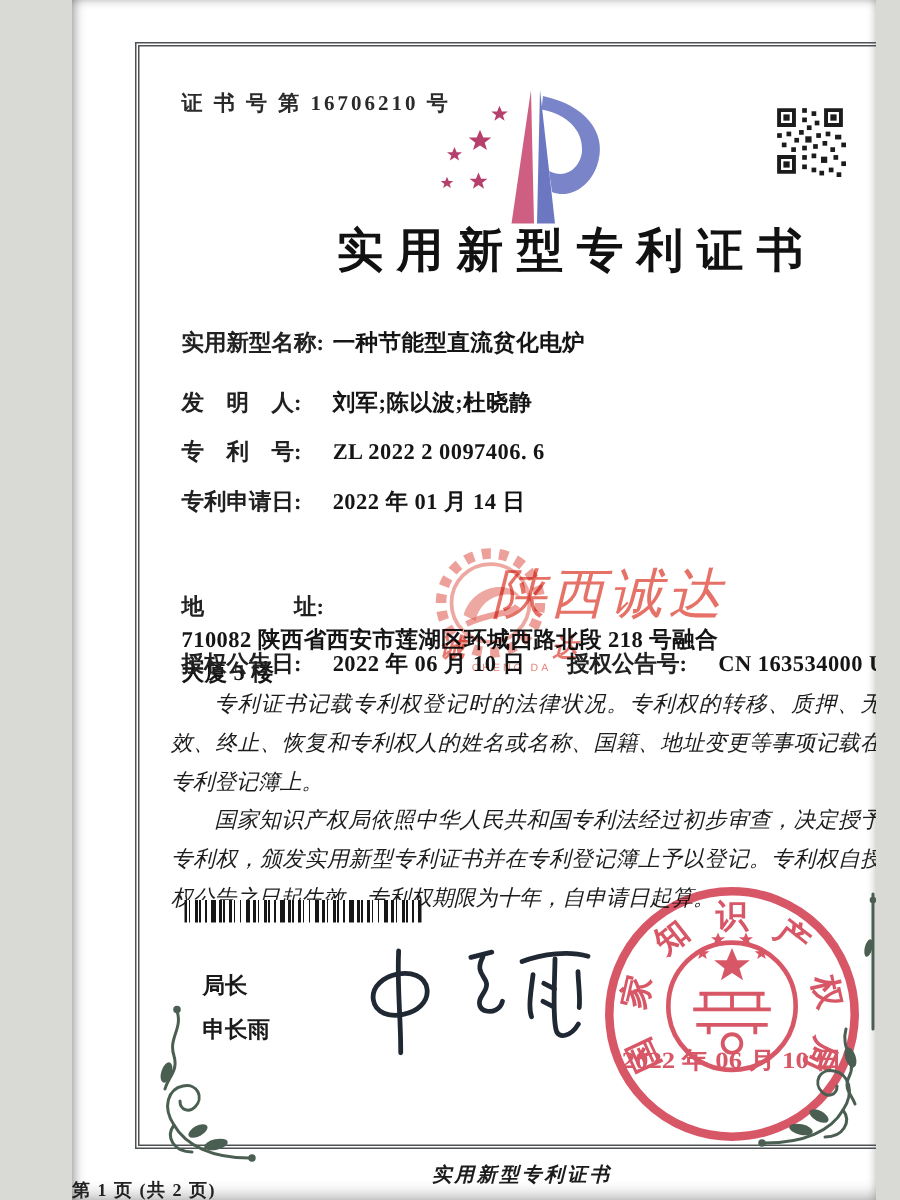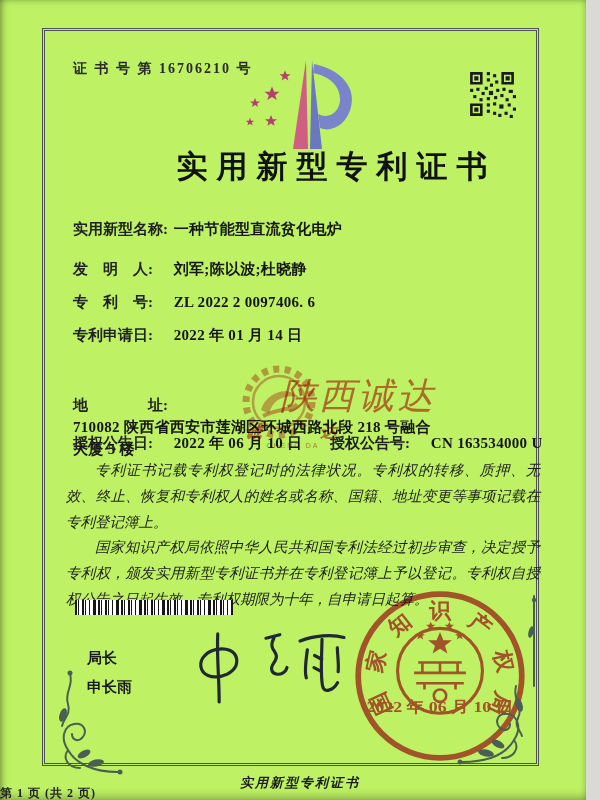--- a/index.html
+++ b/index.html
@@ -1,24 +1,25 @@
 <!DOCTYPE html>
 <html><head>
 <meta charset="utf-8">
 <style>
   html,body{margin:0;padding:0;background:#d9d9d6;}
   .page{
-    position:relative;width:586px;height:800px;overflow:hidden;
-    background:#bef264;
+    position:relative;width:536px;height:800px;overflow:hidden;
+    background:#ffffff;
     font-family:"Liberation Serif","DejaVu Serif",serif;
     color:#1e1e1e;
     box-shadow:inset 7px 0 7px -5px rgba(0,0,0,.35),
                inset 0 5px 6px -4px rgba(0,0,0,.2),
                inset -5px 0 6px -4px rgba(0,0,0,.18),
                inset 0 -9px 10px -6px rgba(0,0,0,.28);
+    margin-left:48px;
   }
   .frame{
     position:absolute;left:42px;top:28px;width:497px;height:738px;
     border:3px double #4f5254;box-sizing:border-box;
   }
   .cert-no{position:absolute;left:73px;top:60px;font-size:14px;letter-spacing:2px;font-weight:600;color:#2a2a2a;}
   .cnipa-logo{position:absolute;left:238px;top:54px;}
   .qr{position:absolute;left:468px;top:70px;width:48px;height:48px;}
   .title{
     position:absolute;left:0;top:146px;width:600px;margin:0;text-align:center;

